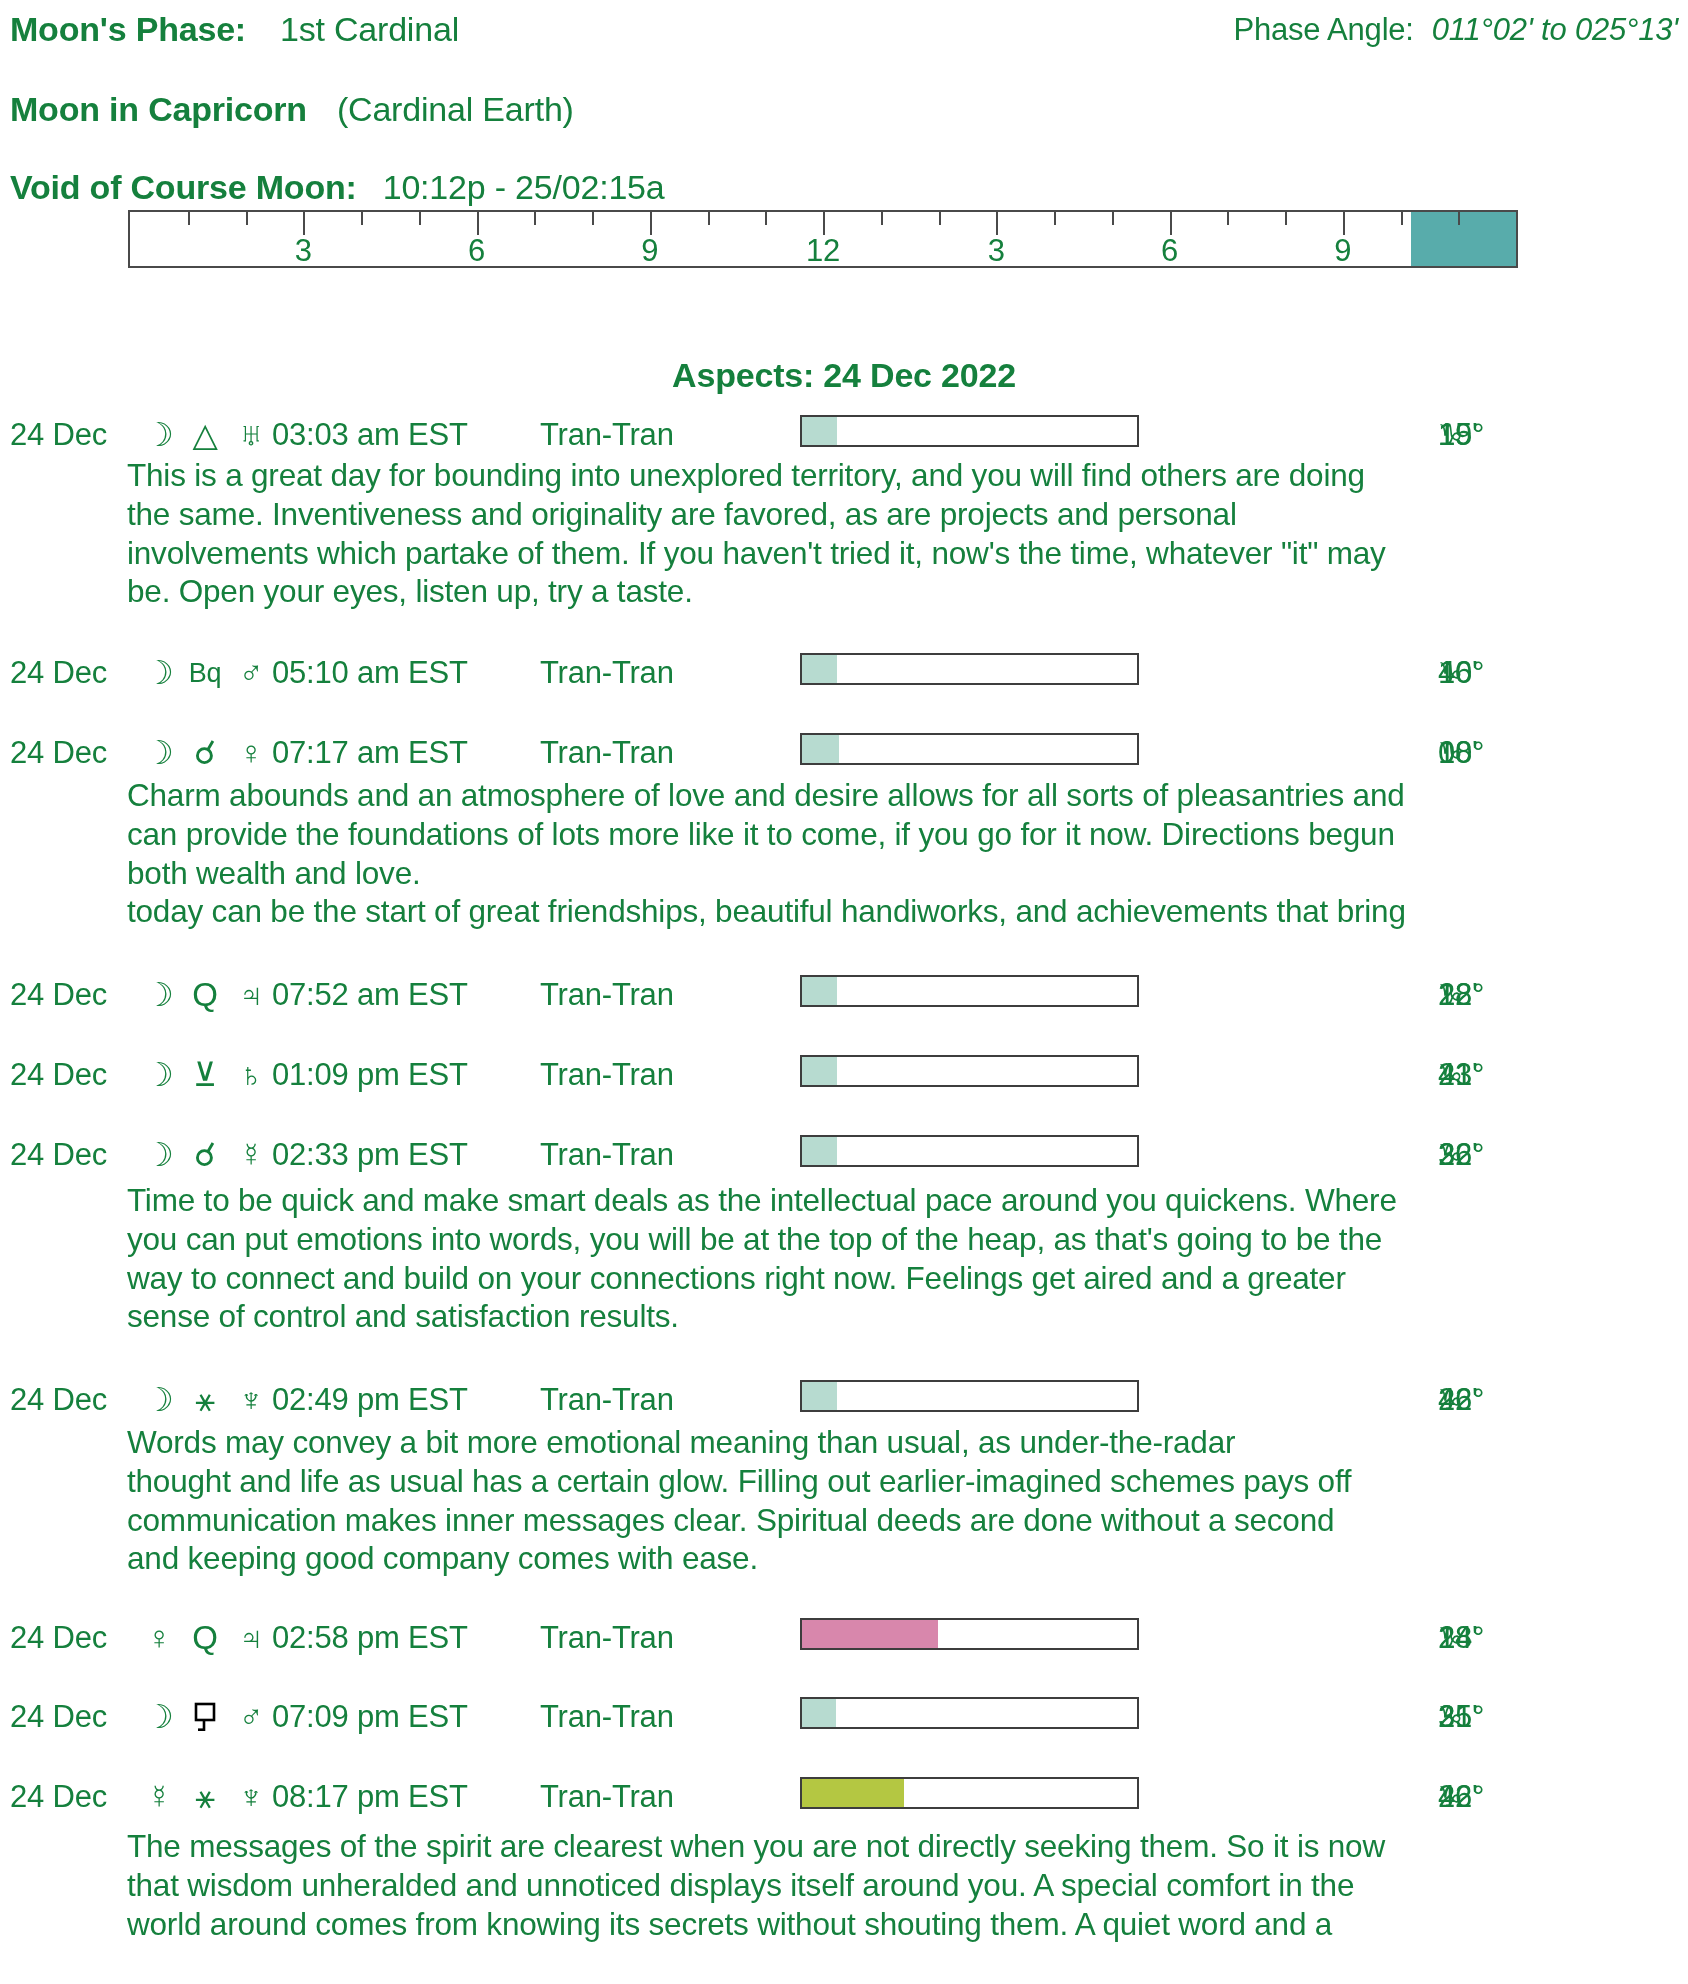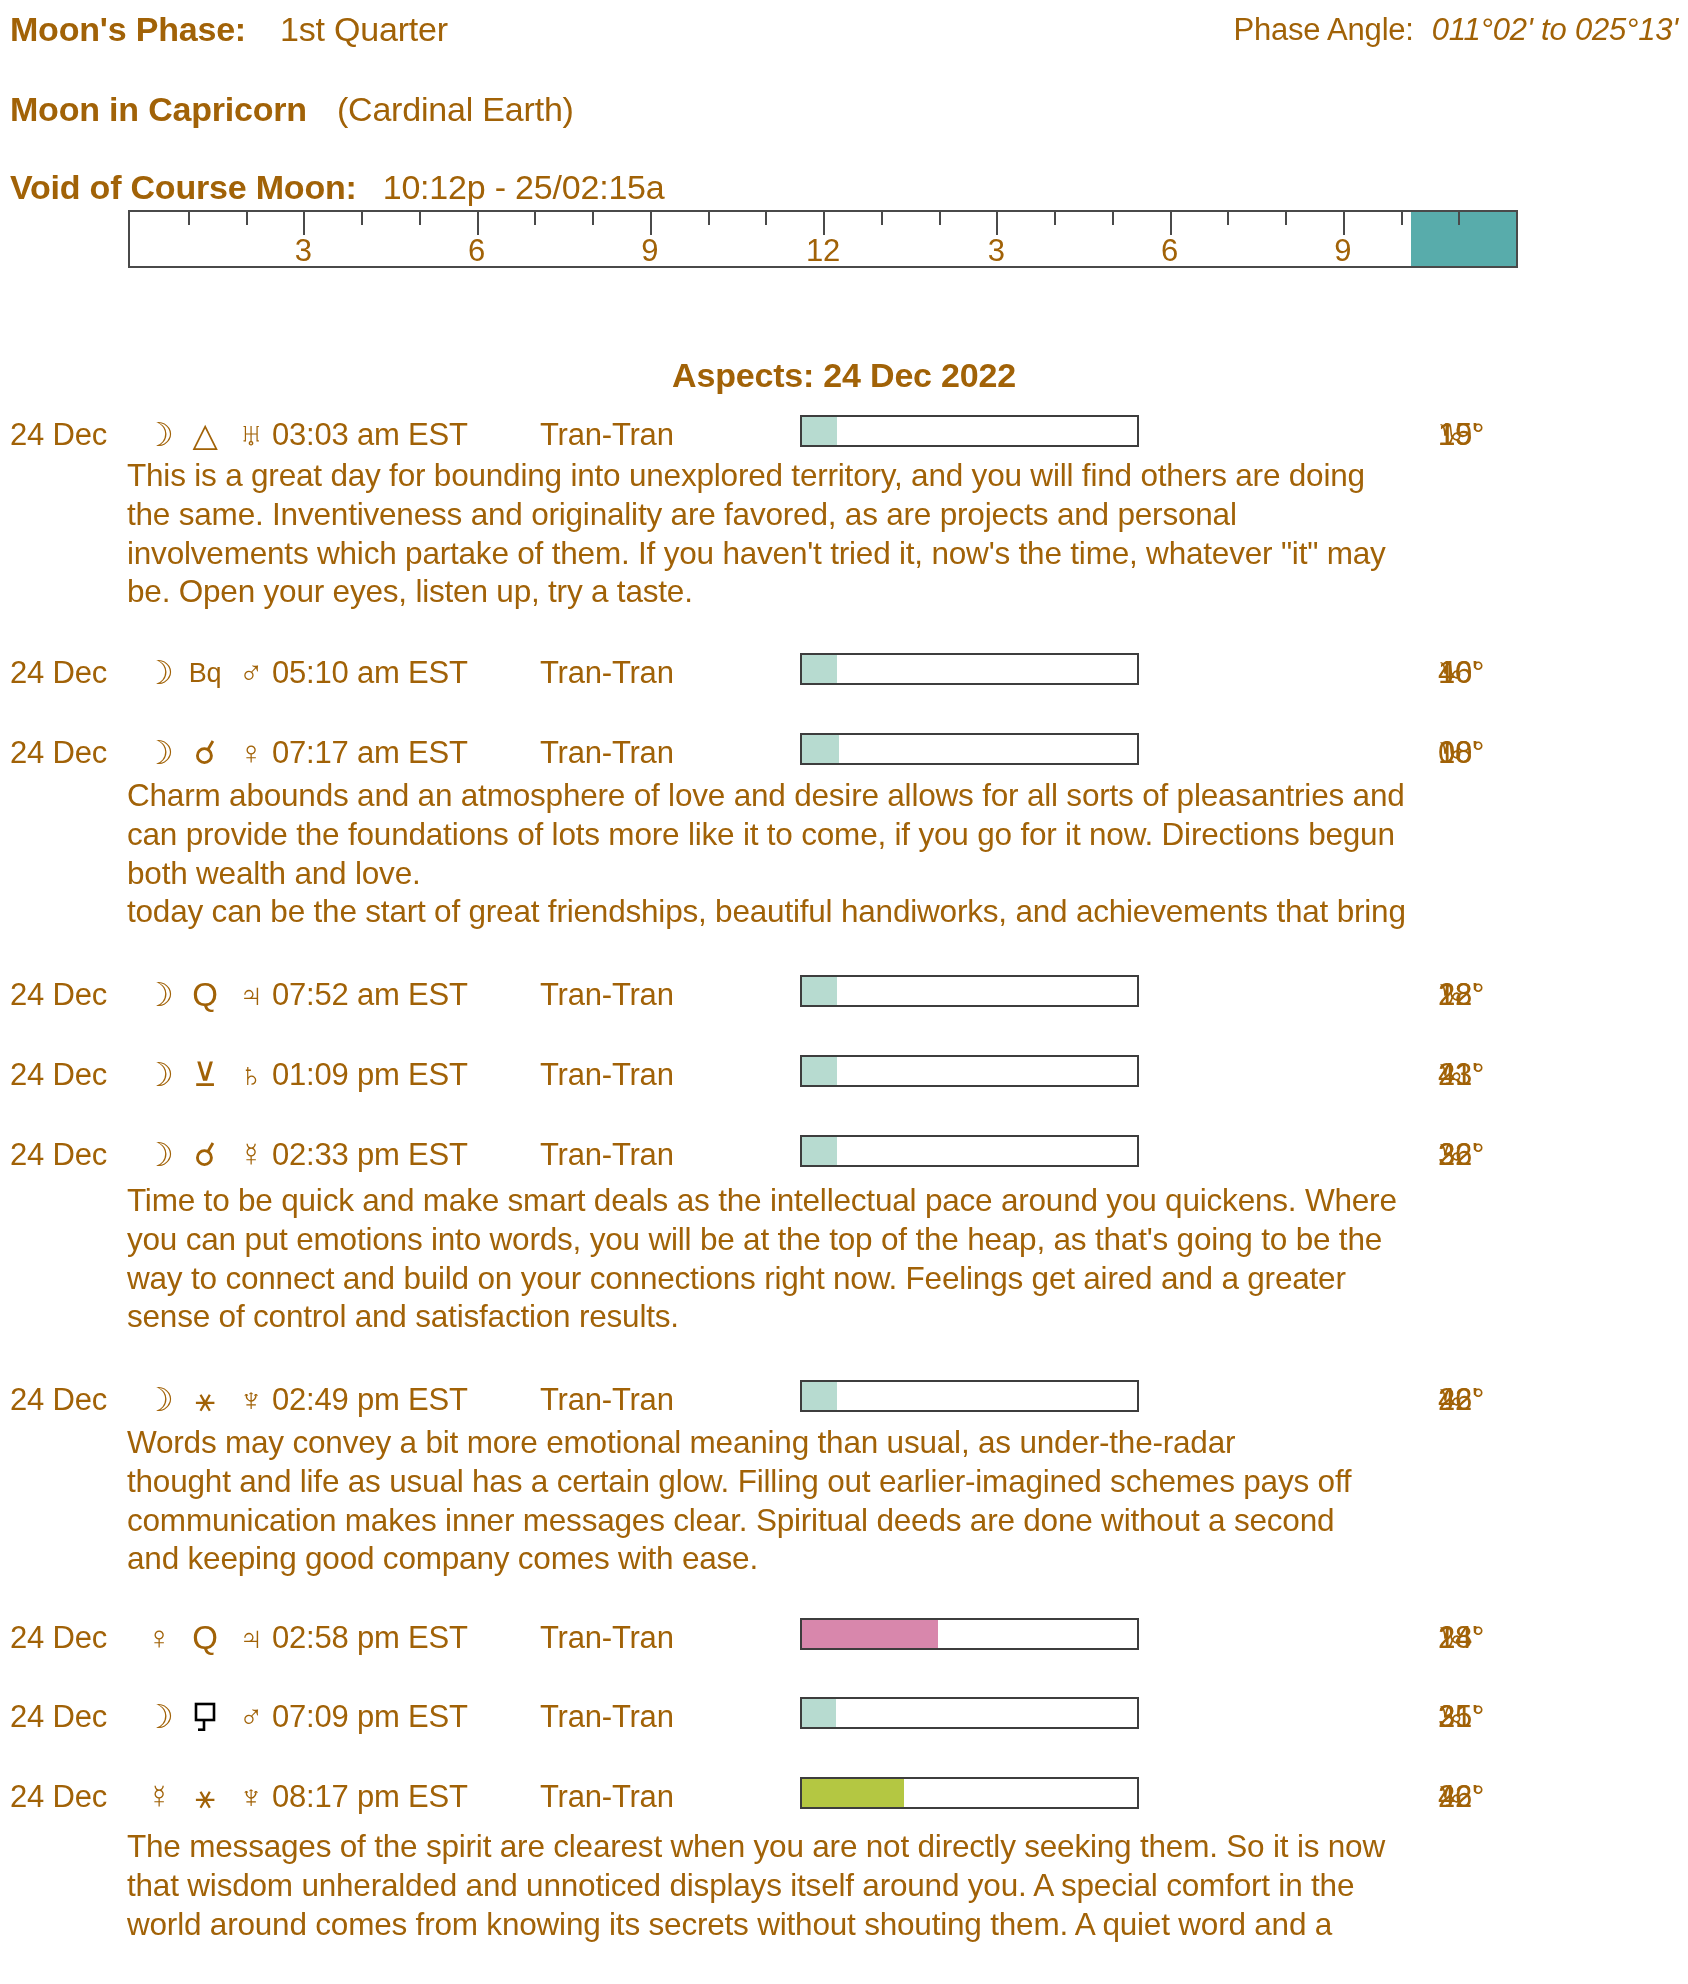--- a/index.html
+++ b/index.html
@@ -1,19 +1,19 @@
 <!DOCTYPE html>
 <html><head>
 <meta charset="utf-8">
 <style>
   html,body{margin:0;padding:0;background:#fff;}
   #screen{
     position:relative;
     width:1688px;height:1984px;
-    background:#ffffff;color:#a16207;
+    background:#ffffff;color:#15803d;
     font-family:"Liberation Sans","DejaVu Sans",sans-serif;
     overflow:hidden;
     letter-spacing:-0.2px;
   }
   .hline{position:absolute;display:flex;align-items:baseline;white-space:nowrap;}
   .hlabel{font-weight:bold;font-size:34px;}
   .hvalue{font-size:34px;margin-left:34px;}
   #phase-angle{top:12px;right:10px;font-size:31px;}
   #phase-angle .pa-val{margin-left:18px;font-style:italic;}
 
@@ -51,21 +51,21 @@
   .para{position:absolute;left:127px;font-size:31.5px;line-height:38.8px;
         white-space:nowrap;}
 </style>
 </head>
 <body>
 
 <div id="screen">
 
   <div class="hline" style="top:10px;left:10px;">
     <span class="hlabel">Moon's Phase:</span>
-    <span class="hvalue">1st Quarter</span>
+    <span class="hvalue">1st Cardinal</span>
   </div>
 
   <div class="hline" id="phase-angle">
     <span>Phase Angle:</span>
     <span class="pa-val">011°02' to 025°13'</span>
   </div>
 
   <div class="hline" style="top:90px;left:10px;">
     <span class="hlabel">Moon in Capricorn</span>
     <span class="hvalue" style="margin-left:30px;">(Cardinal Earth)</span>

